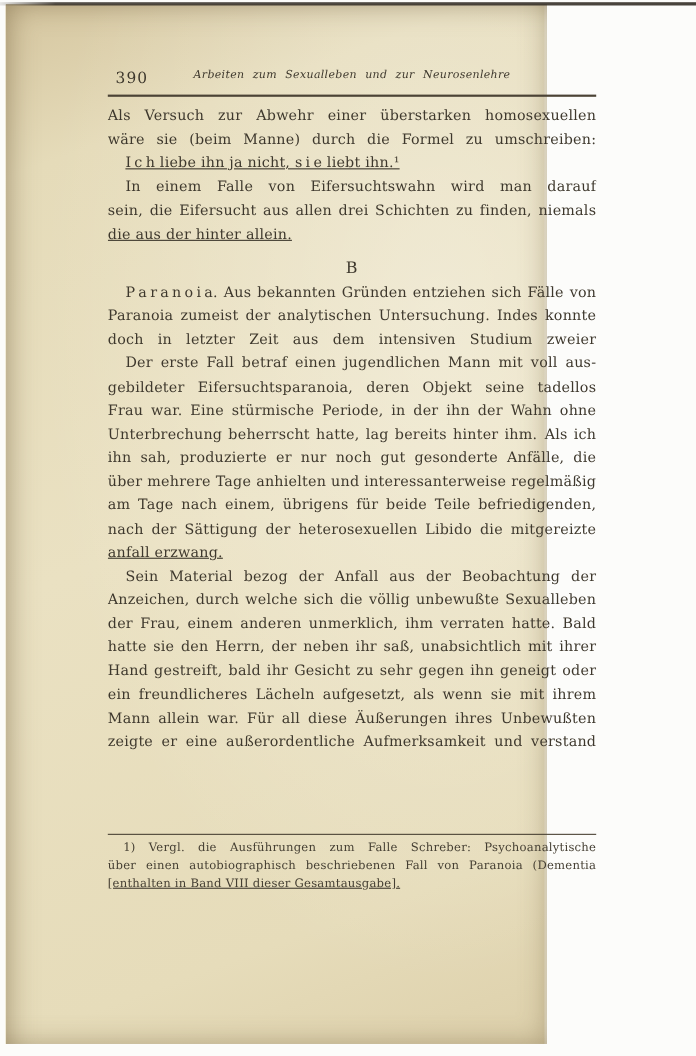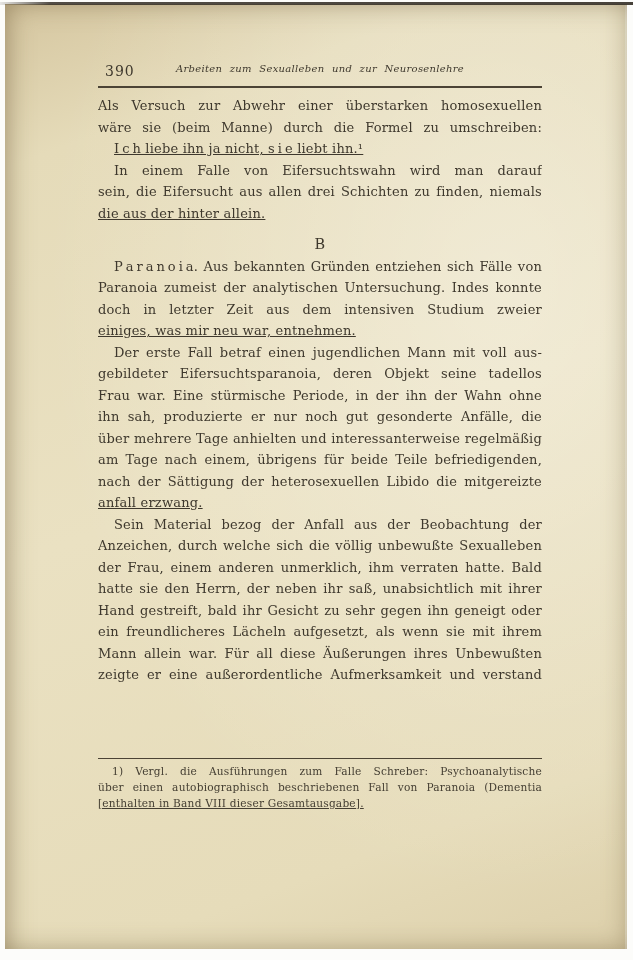--- a/index.html
+++ b/index.html
@@ -9,21 +9,21 @@
     position: relative;
     overflow: hidden;
     font-family: "DejaVu Serif", "Liberation Serif", serif;
   }
   .scan-top-edge {
     position: absolute; left: 0; top: 2px; width: 633px; height: 3px;
     background: linear-gradient(to right, rgba(52,46,38,0.1), rgba(52,46,38,0.85) 8%, rgba(52,46,38,0.9));
     z-index: 3;
   }
   .page {
-    position: absolute; left: 5px; top: 4px; width: 622px; height: 945px;
+    position: absolute; left: 5px; top: 4px; width: 492px; height: 945px;
     background:
       radial-gradient(ellipse at 80% 30%, rgba(255,255,252,0.35), transparent 65%),
       linear-gradient(160deg, #d5c6a0 0%, #e5dbb9 14%, #eae1c2 48%, #e6dcba 84%, #ddd0ab 100%);
     box-shadow:
       inset 16px 12px 26px -14px rgba(110,90,55,0.55),
       inset -14px -14px 24px -14px rgba(110,90,55,0.42),
       inset -2px 0 0 rgba(255,255,248,0.45);
     z-index: 1;
   }
   .text-col {
@@ -113,27 +113,27 @@
           <div class="line">sein, die Eifersucht aus allen drei Schichten zu finden, niemals</div>
           <div class="line short">die aus der hinter allein.</div>
         </div>
 
       <div class="section-heading">B</div>
 
       <div class="para indent">
           <div class="line">P a r a n o i a. Aus bekannten Gründen entziehen sich Fälle von</div>
           <div class="line">Paranoia zumeist der analytischen Untersuchung. Indes konnte ich</div>
           <div class="line">doch in letzter Zeit aus dem intensiven Studium zweier Paranoiker</div>
-          <div class="line short">einiges, was mir neu war, entnehmen.</div>
         </div>
 
       <div class="para indent">
           <div class="line">Der erste Fall betraf einen jugendlichen Mann mit voll aus-</div>
           <div class="line">gebildeter Eifersuchtsparanoia, deren Objekt seine tadellos getreue</div>
           <div class="line">Frau war. Eine stürmische Periode, in der ihn der Wahn ohne</div>
+          <div class="line">Unterbrechung beherrscht hatte, lag bereits hinter ihm. Als ich</div>
           <div class="line">ihn sah, produzierte er nur noch gut gesonderte Anfälle, die</div>
           <div class="line">über mehrere Tage anhielten und interessanterweise regelmäßig</div>
           <div class="line">am Tage nach einem, übrigens für beide Teile befriedigenden,</div>
           <div class="line">nach der Sättigung der heterosexuellen Libido die mitgereizte</div>
           <div class="line short">anfall erzwang.</div>
         </div>
 
       <div class="para indent">
           <div class="line">Sein Material bezog der Anfall aus der Beobachtung der kleinsten</div>
           <div class="line">Anzeichen, durch welche sich die völlig unbewußte Sexualleben</div>

